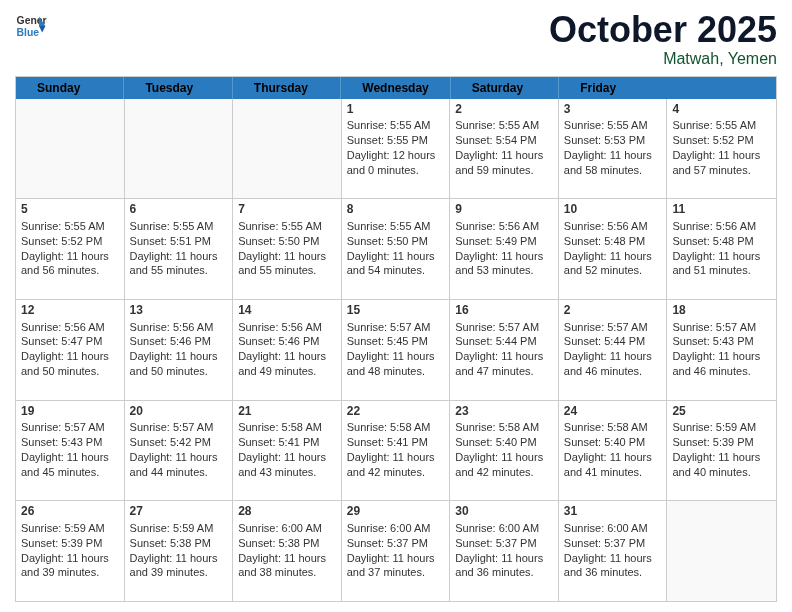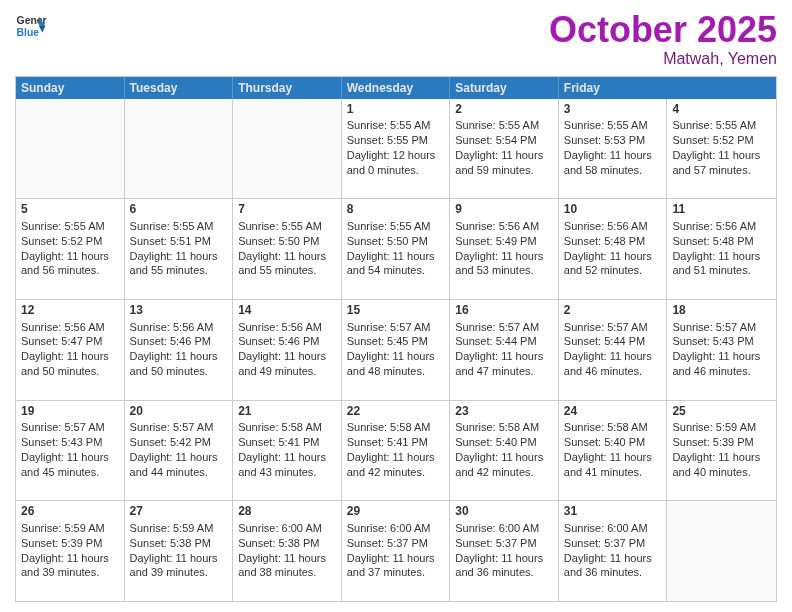--- a/index.html
+++ b/index.html
@@ -31,43 +31,43 @@
     .logo-icon {
       width: 32px;
       height: 32px;
     }
     .title-block {
       text-align: right;
     }
     .month-title {
       font-size: 36px;
       font-weight: bold;
-      color: #a21caf;
+      color: #0f172a;
       line-height: 1.1;
     }
     .location {
       font-size: 16px;
-      color: #701a75;
+      color: #14532d;
     }
     .calendar {
       flex: 1;
       display: flex;
       flex-direction: column;
       border: 1px solid #ccc;
     }
     .calendar-header {
       display: grid;
       grid-template-columns: repeat(7, 1fr);
       background: #2a7abf;
     }
     .cal-header-cell {
-      color: #e5e5e5;
+      color: #000000;
       font-weight: bold;
       font-size: 12px;
-      padding: 4px 5px;
+      padding: 4px 21px;
       text-align: left;
       border-right: 1px solid #5599cc;
     }
     .cal-header-cell:last-child {
       border-right: none;
     }
     .calendar-body {
       display: flex;
       flex-direction: column;
       flex: 1;

